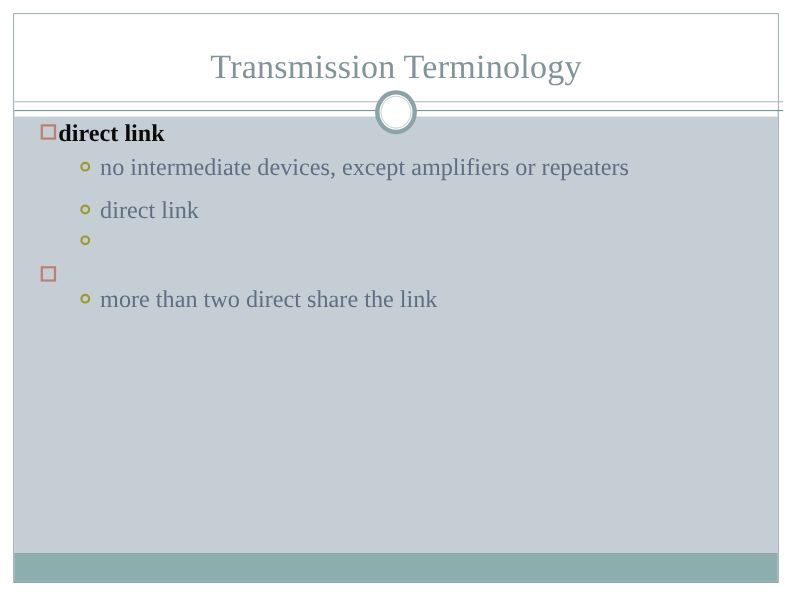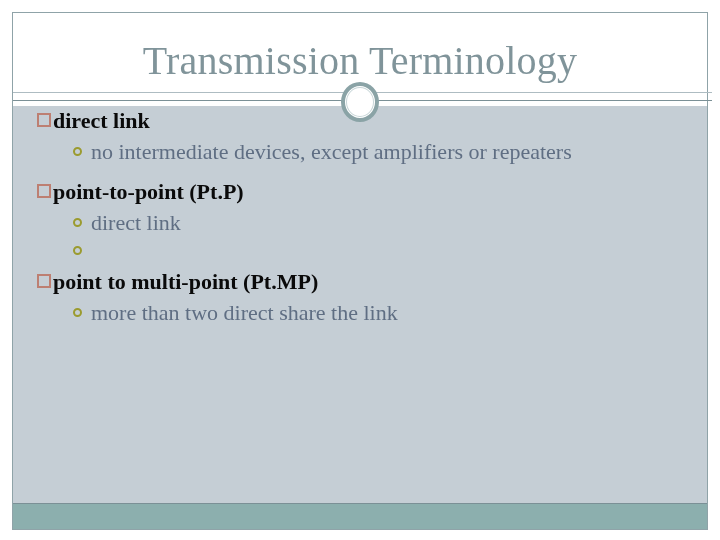--- a/index.html
+++ b/index.html
@@ -34,21 +34,21 @@
     width: 100%;
     height: 88px;
     background: #ffffff;
   }
   .title {
     position: absolute;
     left: 0;
     right: 0;
     top: 28px;
     text-align: center;
-    font-size: 40px;
+    font-size: 31px;
     line-height: 40px;
     color: #80949a;
     letter-spacing: 0.2px;
     white-space: nowrap;
   }
 
   
   .rule-light {
     position: absolute;
     left: 0px;
@@ -210,39 +210,34 @@
         </div>
         <div class="lvl2">
           <span class="ring-bullet"></span>
           <span class="lvl2-text">no intermediate devices, except amplifiers or repeaters</span>
         </div>
       </div>
 
       <div class="group-gap"></div>
 
       <div class="group">
-        <div class="lvl1">
-          <span class="sq-bullet"></span>
-          <span class="lvl1-text">point-to-point (Pt.P)</span>
-        </div>
         <div class="lvl2">
           <span class="ring-bullet"></span>
           <span class="lvl2-text">direct link</span>
         </div>
         <div class="lvl2">
           <span class="ring-bullet"></span>
         </div>
       </div>
 
       <div class="group-gap"></div>
 
       <div class="group">
         <div class="lvl1">
           <span class="sq-bullet"></span>
-          <span class="lvl1-text">point to multi-point (Pt.MP)</span>
         </div>
         <div class="lvl2">
           <span class="ring-bullet"></span>
           <span class="lvl2-text">more than two direct share the link</span>
         </div>
       </div>
 
     </div>
   </div>
 

